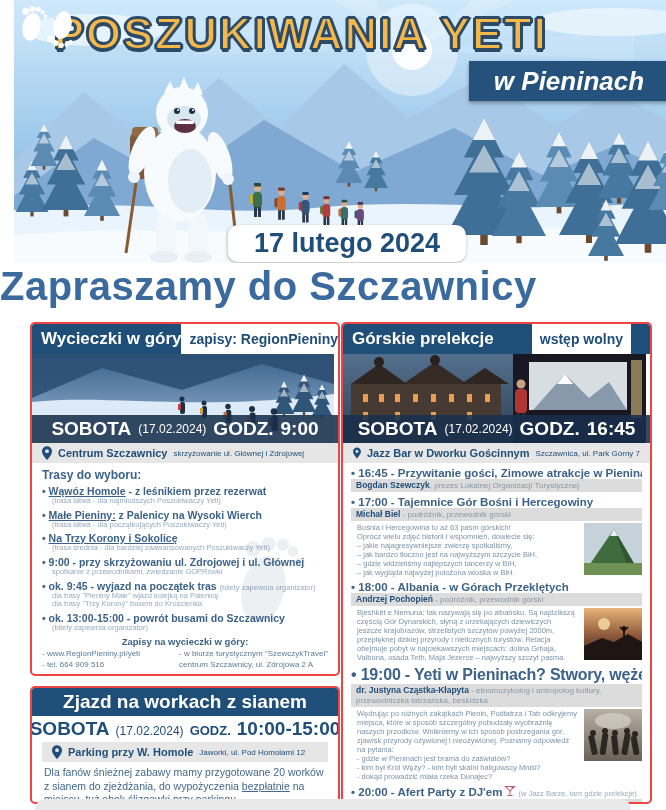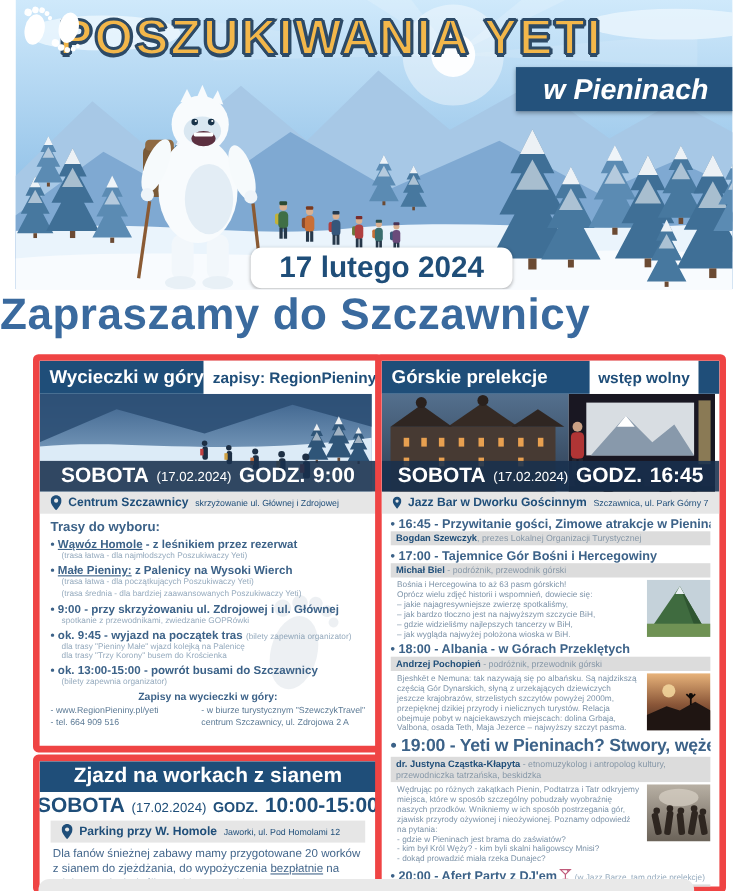--- a/index.html
+++ b/index.html
@@ -15,21 +15,21 @@
   .fp-logo{position:absolute;right:14px;top:6px;}
   .region-badge{position:absolute;right:11px;top:61px;width:200px;height:40px;
       background:#24527c;color:#fff;display:flex;align-items:center;justify-content:center;
       font-size:26px;font-style:italic;font-weight:bold;box-shadow:0 2px 4px rgba(0,0,0,.35);}
   .date-pill{position:absolute;left:50%;transform:translateX(-50%);top:225px;
       background:#fff;border-radius:10px;padding:3px 26px;font-size:27px;font-weight:bold;
       color:#1f4e79;box-shadow:0 1px 3px rgba(0,0,0,.25);white-space:nowrap;}
   .subtitle{position:absolute;left:0;top:264px;width:666px;text-align:left;
       font-size:40px;font-weight:bold;color:#3a6a9e;letter-spacing:.5px;}
   
-  .section{position:absolute;border:6px solid #ef4444;border-radius:5px;background:#fff;overflow:hidden;}
+  .section{position:absolute;border:2px solid #ef4444;border-radius:5px;background:#fff;overflow:hidden;}
   .sec-trips{left:30px;top:322px;width:306px;height:350px;}
   .sec-sled{left:30px;top:686px;width:306px;height:114px;}
   .sec-lect{left:341px;top:322px;width:307px;height:478px;}
   .sec-head{height:30px;background:#1f4e79;display:flex;align-items:center;
       justify-content:space-between;padding:0 9px;}
   .sec-title{color:#fff;font-weight:bold;font-size:17px;white-space:nowrap;}
   .sec-badge{background:#fff;color:#1f4e79;font-size:14px;font-weight:bold;
       padding:20px 8px;border-radius:2px;white-space:nowrap;}
   .photo{position:relative;height:89px;overflow:hidden;}
   .photo > svg{position:absolute;left:0;top:0;}
@@ -317,20 +317,21 @@
 
       <div class="route">
         <div class="route-title bullet"><span class="u">Wąwóz Homole</span><span> - z leśnikiem przez rezerwat</span></div>
         <div class="route-note">(trasa łatwa - dla najmłodszych Poszukiwaczy Yeti)</div>
       </div>
       <div class="route">
         <div class="route-title bullet"><span class="u">Małe Pieniny:</span><span> z Palenicy na Wysoki Wierch</span></div>
         <div class="route-note">(trasa łatwa - dla początkujących Poszukiwaczy Yeti)</div>
       </div>
       <div class="route">
+        <div class="route-title bullet"><span class="u">Na Trzy Korony i Sokolicę</span><span></span></div>
         <div class="route-note">(trasa średnia - dla bardziej zaawansowanych Poszukiwaczy Yeti)</div>
       </div>
 
       <div class="sched">
         <div class="sched-title bullet"><span>9:00 - przy skrzyżowaniu ul. Zdrojowej i ul. Głównej</span></div>
         <div class="sched-note">spotkanie z przewodnikami, zwiedzanie GOPRówki</div>
       </div>
       <div class="sched">
         <div class="sched-title bullet"><span>ok. 9:45 - wyjazd na początek tras</span> <span class="tnote">(bilety zapewnia organizator)</span></div>
         <div class="sched-note">dla trasy "Pieniny Małe" wjazd kolejką na Palenicę</div>

